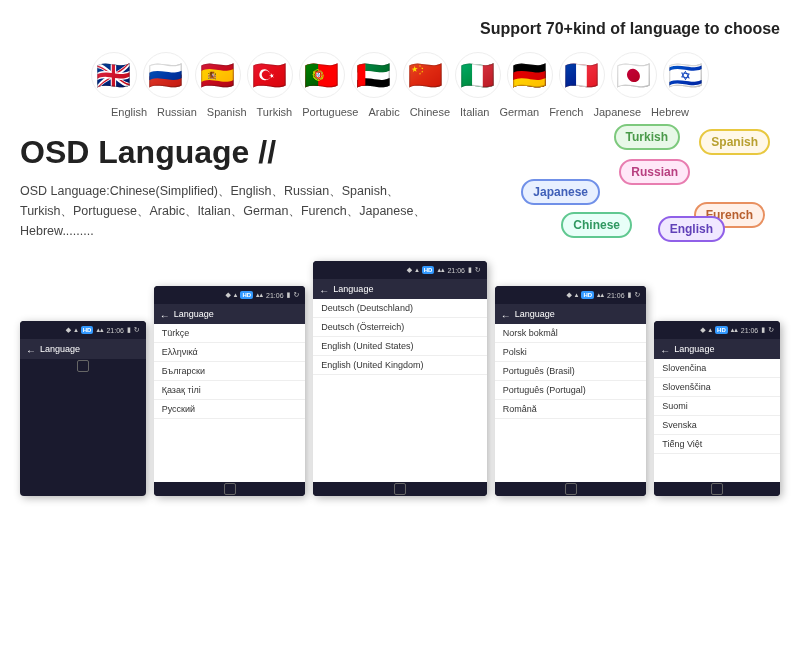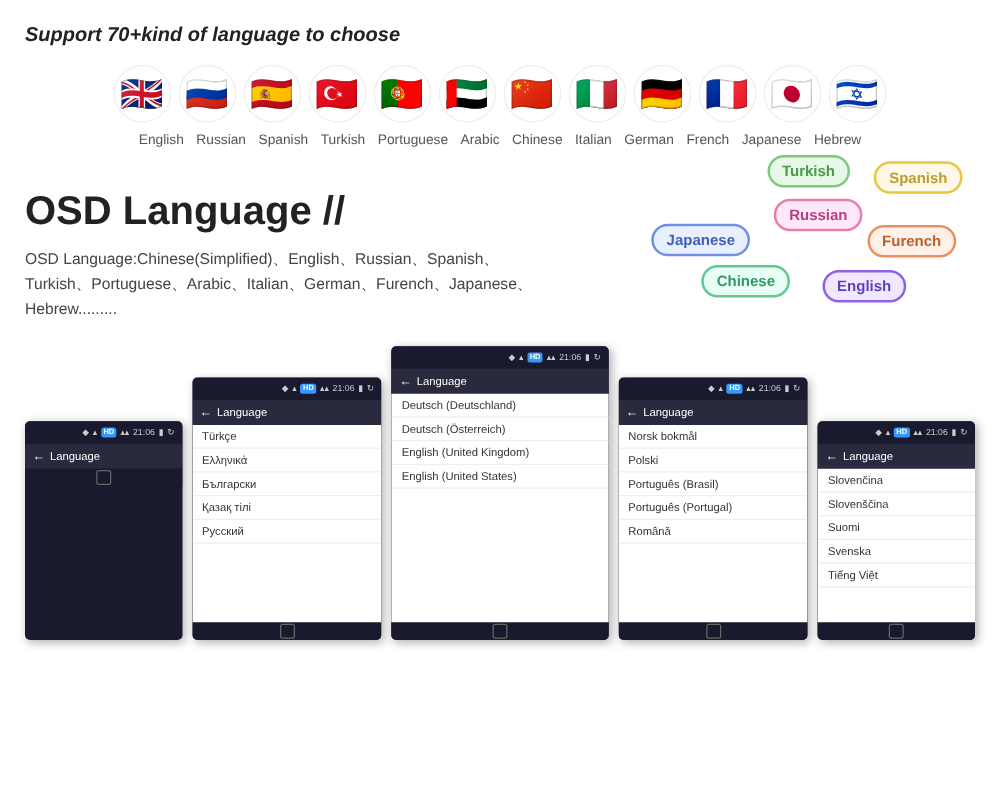--- a/index.html
+++ b/index.html
@@ -14,23 +14,22 @@
 
     .container {
       width: 800px;
       height: 645px;
       padding: 20px;
       position: relative;
     }
 
     
     .title-section {
-      text-align: left;
+      text-align: right;
       margin-bottom: 14px;
-      font-style: italic;
     }
     .title-section h2 {
       font-size: 16px;
       font-weight: bold;
       color: #222;
     }
 
     
     .flags-row {
       display: flex;
@@ -65,21 +64,20 @@
 
     
     .osd-section {
       display: flex;
       align-items: flex-start;
       margin-bottom: 20px;
       position: relative;
     }
     .osd-left {
       flex: 0 0 55%;
-      margin-top: 16px;
     }
     .osd-title {
       font-size: 32px;
       font-weight: bold;
       color: #222;
       margin-bottom: 10px;
     }
     .osd-desc {
       font-size: 12.5px;
       color: #444;
@@ -99,21 +97,21 @@
       border-radius: 20px;
       padding: 4px 10px;
       font-size: 12px;
       font-weight: bold;
       border: 2px solid;
     }
     .bubble-turkish { background: #e8f8e8; border-color: #7dc97d; color: #4a9a4a; top: 0; right: 100px; }
     .bubble-spanish { background: #fff8e8; border-color: #e8c840; color: #b8a030; top: 5px; right: 10px; }
     .bubble-russian { background: #ffe8f8; border-color: #e87db0; color: #b84080; top: 35px; right: 90px; }
     .bubble-japanese { background: #e8f0ff; border-color: #7090e8; color: #4060b8; top: 55px; right: 180px; }
-    .bubble-furench { background: #fff0e8; border-color: #e89060; color: #b86030; top: 56px; right: 15px; }
+    .bubble-furench { background: #fff0e8; border-color: #e89060; color: #b86030; top: 78px; right: 15px; }
     .bubble-chinese { background: #e8fff8; border-color: #60c890; color: #309860; top: 88px; right: 148px; }
     .bubble-english { background: #f0e8ff; border-color: #9060e8; color: #6040b8; top: 92px; right: 55px; }
 
     
     .screenshots-row {
       display: flex;
       justify-content: center;
       align-items: flex-end;
       gap: 8px;
       margin-top: 10px;
@@ -305,22 +303,22 @@
     <span class="status-icon">▮</span>
     <span class="status-icon">↻</span>
   </div>
         <div class="screen-navbar">
     <span class="nav-back">←</span>
     <span class="nav-title">Language</span>
   </div>
         <div class="screen-content" style="flex: 1 1 0%; overflow-y: hidden;">
           <div class="lang-list-item">Deutsch (Deutschland)</div>
           <div class="lang-list-item">Deutsch (Österreich)</div>
+          <div class="lang-list-item">English (United States)</div>
           <div class="lang-list-item">English (United Kingdom)</div>
-          <div class="lang-list-item">English (United States)</div>
         </div>
         <div class="home-indicator">
           <div class="home-btn"></div>
         </div>
       </div>
       <div class="phone-screen" style="width: 175px; height: 210px; display: flex; flex-direction: column;">
         <div class="screen-statusbar">
     <span class="status-icon">◆</span>
     <span class="status-icon">▴</span>
     <span class="status-hd">HD</span>

